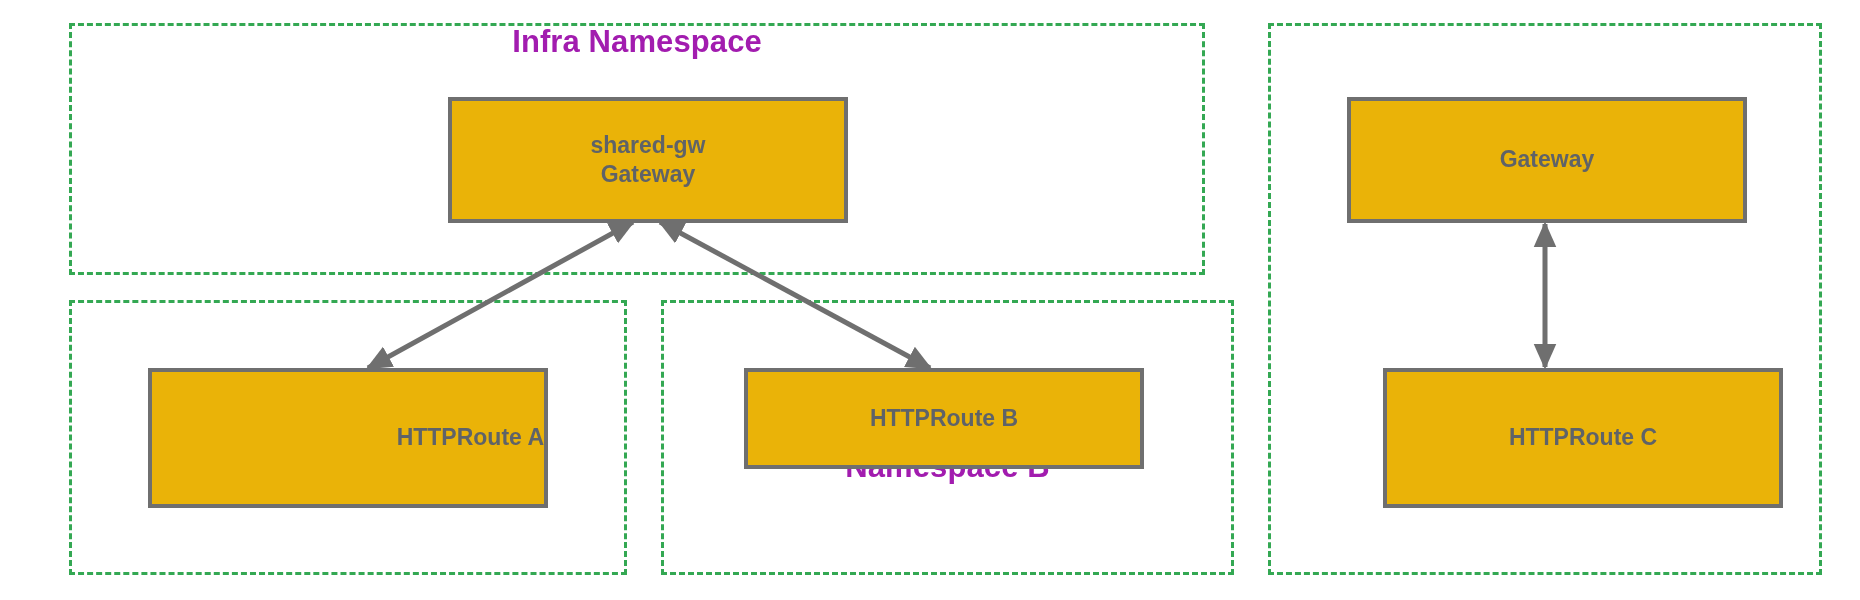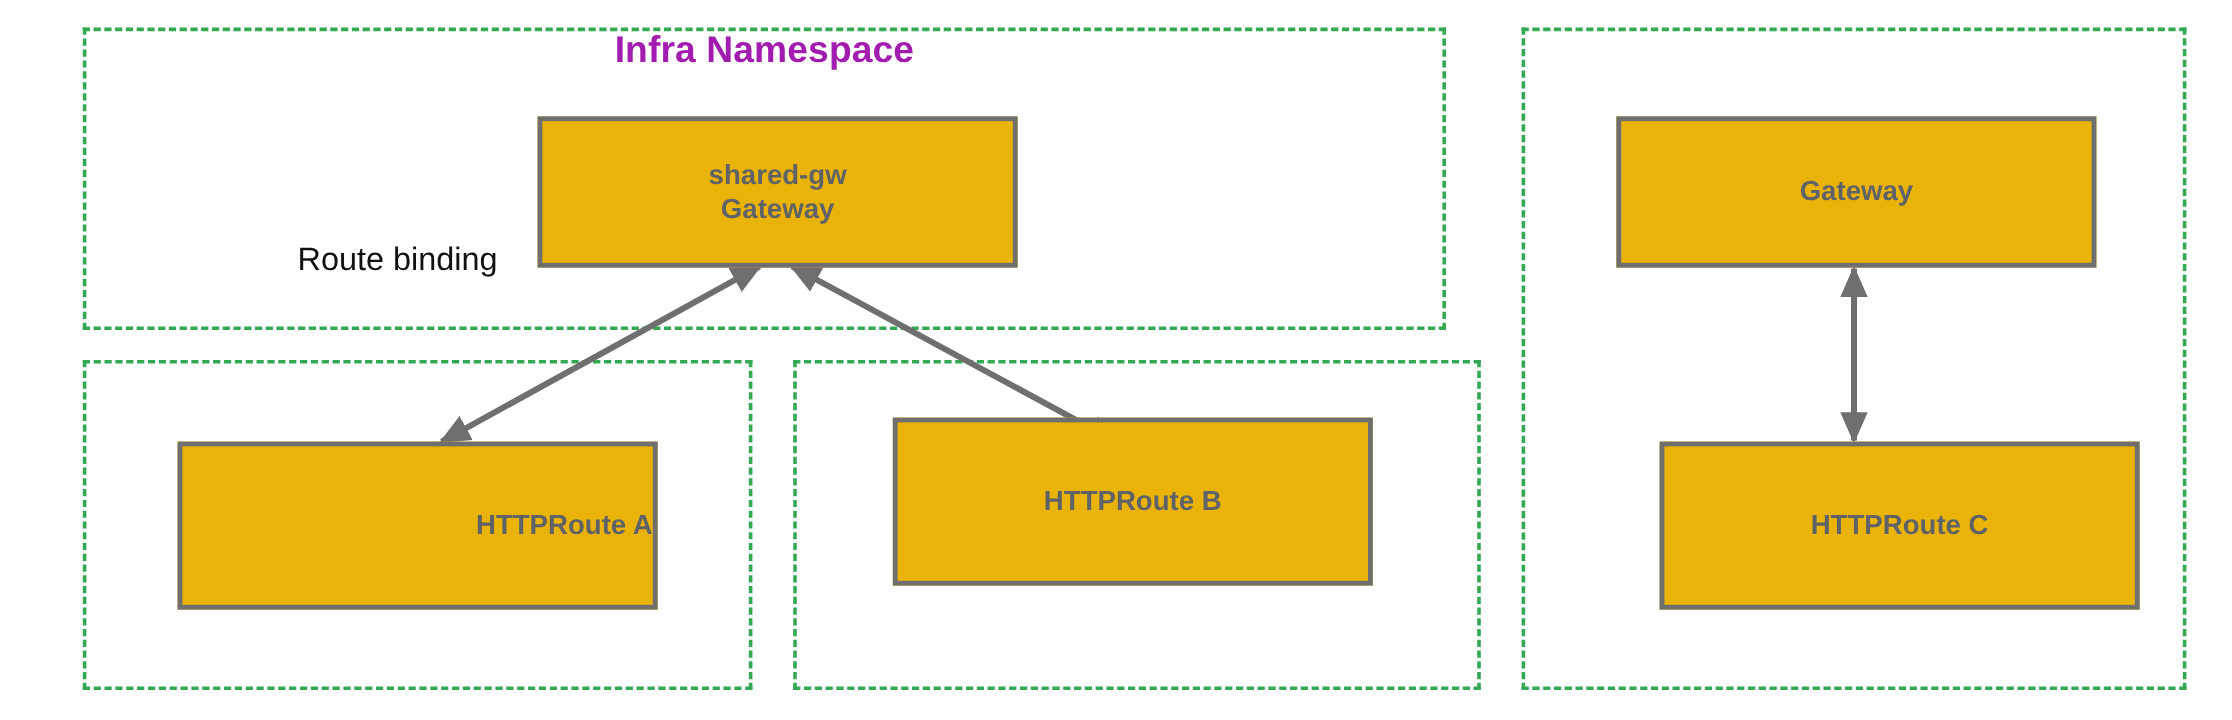--- a/index.html
+++ b/index.html
@@ -113,23 +113,22 @@
   </div>
 
   <div class="res-box" style="left:1347px; top:97px; width:400px; height:126px;">
     <span class="line">Gateway</span>
   </div>
 
   <div class="res-box" style="left:148px; top:368px; width:400px; height:140px;align-items:flex-end;">
     <span class="line">HTTPRoute A</span>
   </div>
 
-  <div class="res-box" style="left:744px; top:348px; width:400px; height:140px;">
+  <div class="res-box" style="left:744px; top:368px; width:400px; height:101px;">
     <span class="line">HTTPRoute B</span>
   </div>
 
   <div class="res-box" style="left:1347px; top:368px; width:400px; height:140px;margin-left:36px;">
     <span class="line">HTTPRoute C</span>
   </div>
 
-  <div class="edge-label" style="left:248px; top:203px;">Route binding</div>
 
 </div>
 
 </body></html>

